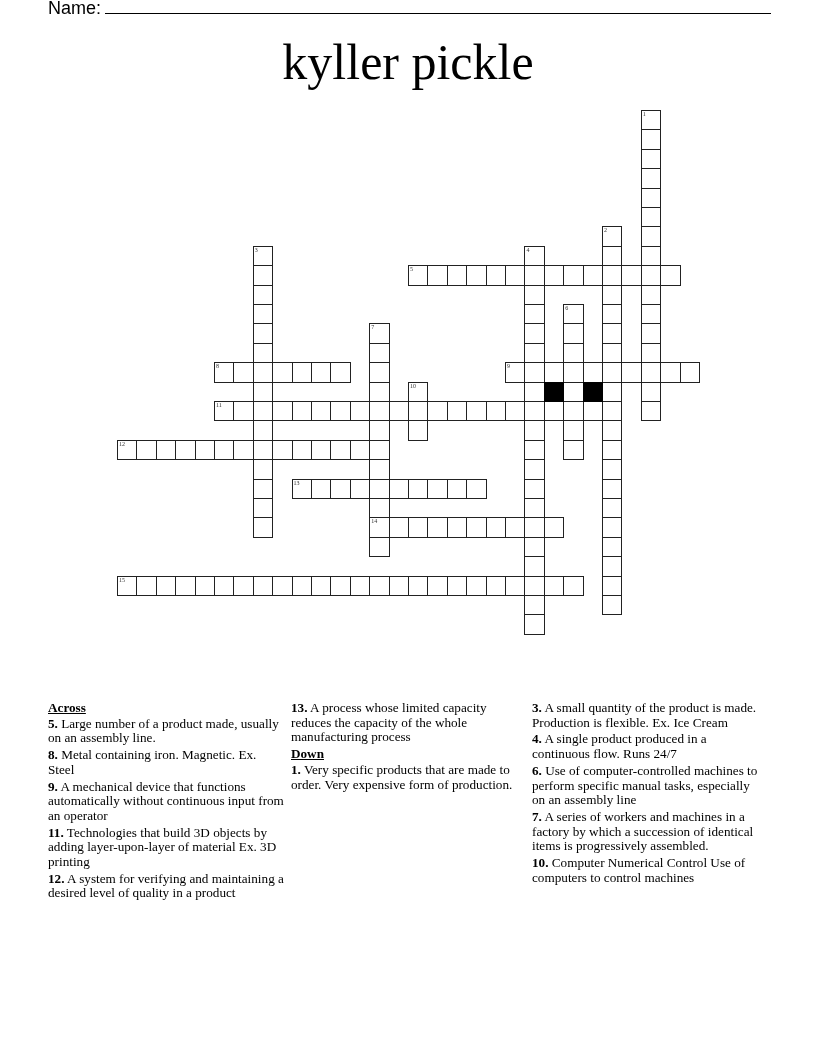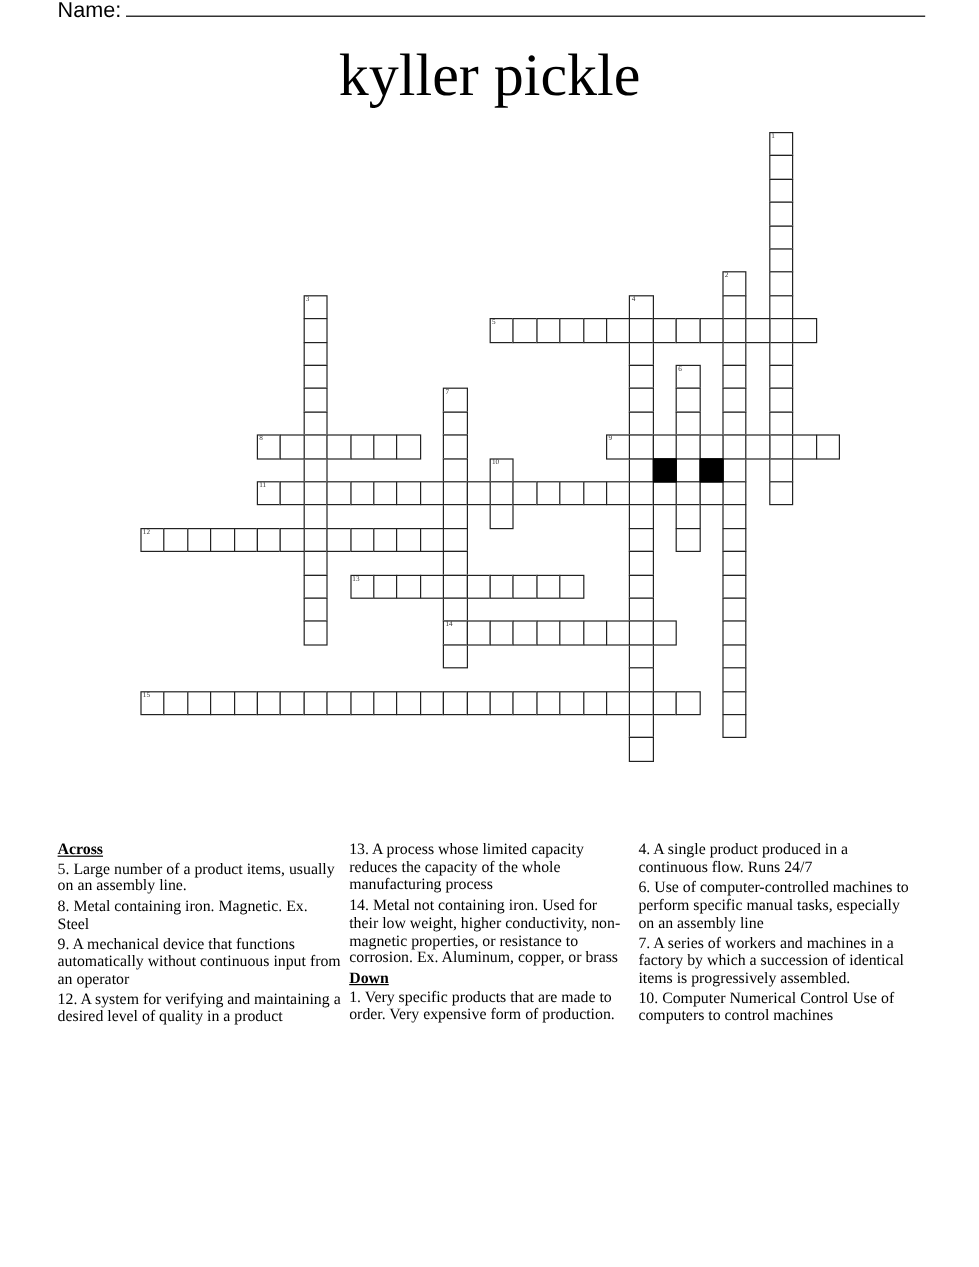--- a/index.html
+++ b/index.html
@@ -28,21 +28,21 @@
   }
   .clues {
     position: absolute; top: 701px;
     font-family: "Liberation Serif", serif; font-size: 13.2px; line-height: 14.7px;
   }
   .col1 { left: 48px; width: 238px; }
   .col2 { left: 291px; width: 230px; }
   .col3 { left: 532px; width: 230px; }
   .clue-head { font-weight: bold; text-decoration: underline; margin: 0 0 1px 0; }
   .clue { margin: 0 0 2px 0; }
-  .clue .n { font-weight: normal; }
+  .clue .n { font-weight: bold; }
 </style>
 </head>
 <body>
 
 <div class="name-line">
   <span>Name:</span><span class="blank"></span>
 </div>
 
 <div class="title">kyller pickle</div>
 
@@ -260,31 +260,32 @@
     <div class="cell" style="left: 485.6px; top: 575.6px;"></div>
     <div class="cell" style="left: 505px; top: 575.6px;"></div>
     <div class="cell" style="left: 543.8px; top: 575.6px;"></div>
     <div class="cell" style="left: 563.2px; top: 575.6px;"></div>
     <div class="cell black" style="left: 543.8px; top: 381.6px;"></div>
     <div class="cell black" style="left: 582.6px; top: 381.6px;"></div>
   </div>
 
 <div class="clues col1">
   <div class="clue-head">Across</div>
-  <div class="clue"><span class="n">5.</span> <span>Large number of a product items, usually on an assembly line.</span></div>
+  <div class="clue"><span class="n">5.</span> <span>Large number of a product made, usually on an assembly line.</span></div>
   <div class="clue"><span class="n">8.</span> <span>Metal containing iron. Magnetic. Ex. Steel</span></div>
   <div class="clue"><span class="n">9.</span> <span>A mechanical device that functions automatically without continuous input from an operator</span></div>
+  <div class="clue"><span class="n">11.</span> <span>Technologies that build 3D objects by adding layer-upon-layer of material Ex. 3D printing</span></div>
   <div class="clue"><span class="n">12.</span> <span>A system for verifying and maintaining a desired level of quality in a product</span></div>
 </div>
 
 <div class="clues col2">
   <div class="clue"><span class="n">13.</span> <span>A process whose limited capacity reduces the capacity of the whole manufacturing process</span></div>
-  <div class="clue"><span class="n">14.</span> <span>Metal not containing iron. Used for their low weight, higher conductivity, non-magnetic properties, or resistance to corrosion. Ex. Aluminum, copper, or brass</span></div>
   <div class="clue-head">Down</div>
   <div class="clue"><span class="n">1.</span> <span>Very specific products that are made to order. Very expensive form of production.</span></div>
 </div>
 
 <div class="clues col3">
+  <div class="clue"><span class="n">3.</span> <span>A small quantity of the product is made. Production is flexible. Ex. Ice Cream</span></div>
   <div class="clue"><span class="n">4.</span> <span>A single product produced in a continuous flow. Runs 24/7</span></div>
   <div class="clue"><span class="n">6.</span> <span>Use of computer-controlled machines to perform specific manual tasks, especially on an assembly line</span></div>
   <div class="clue"><span class="n">7.</span> <span>A series of workers and machines in a factory by which a succession of identical items is progressively assembled.</span></div>
   <div class="clue"><span class="n">10.</span> <span>Computer Numerical Control Use of computers to control machines</span></div>
 </div>
 
 </body></html>

